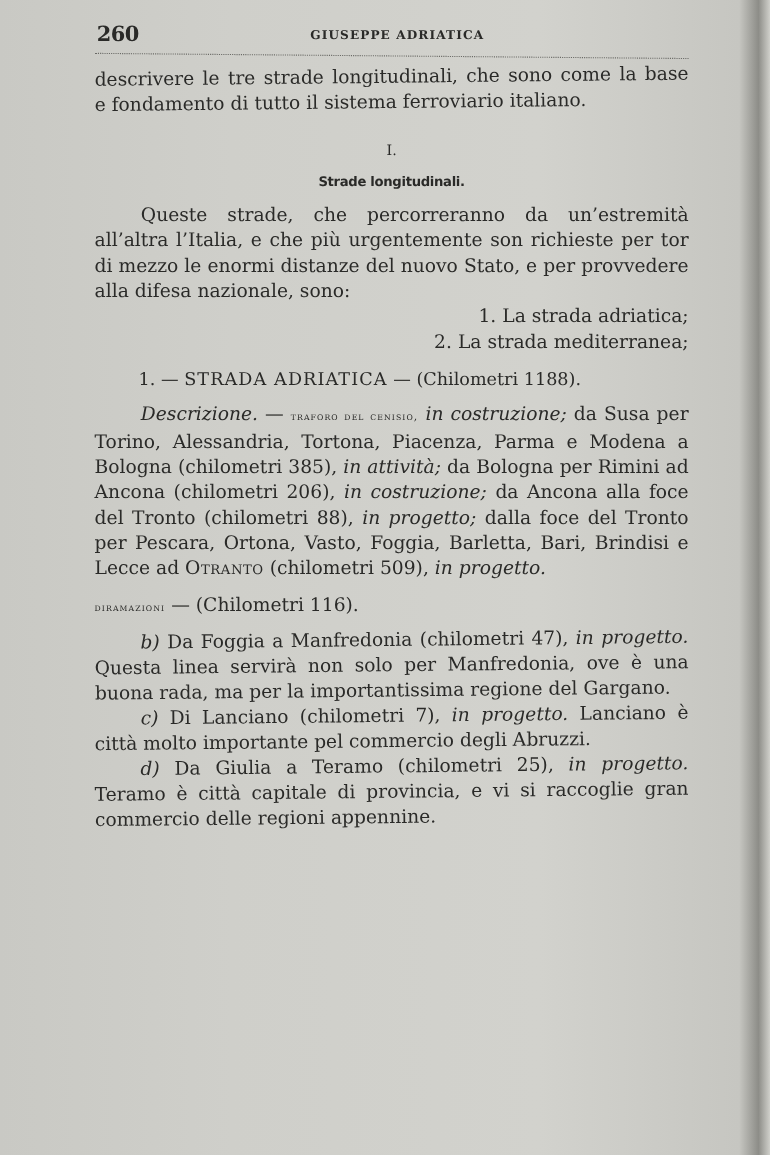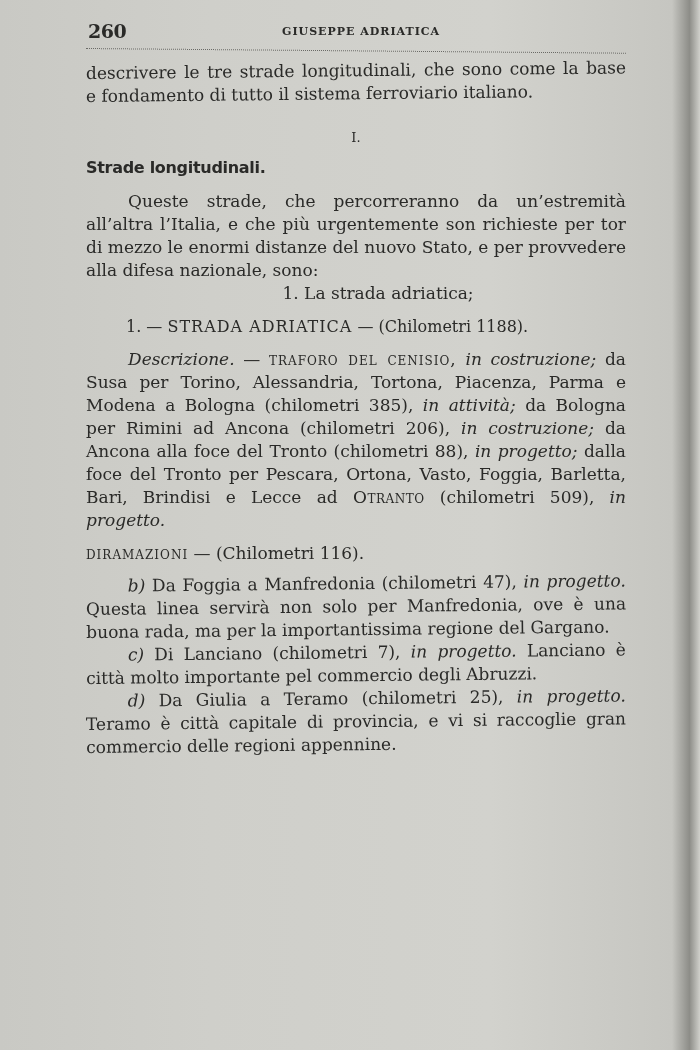--- a/index.html
+++ b/index.html
@@ -12,26 +12,26 @@
   }
   .page { position:absolute; left:86px; top:18px; width:540px; }
   .header { position:relative; height:26px; }
   .page-num { position:absolute; left:2px; top:2px; font-size:19px; font-weight:bold; letter-spacing:-0.5px; }
   .running-head { position:absolute; left:196px; top:7px; font-size:11px; font-weight:bold; letter-spacing:1px; }
   .rule { position:absolute; left:0; top:30px; width:540px; border-top:1px dotted #6a6a66; transform:rotate(0.5deg); transform-origin:left; }
   .body { position:absolute; top:44px; left:0; width:540px; }
   p, .line { margin:0; font-size:17px; line-height:23px; text-align:justify; }
   .indent { text-indent:42px; }
   .sec-num { font-size:13px; text-align:center; margin-top:22px; height:22px; }
-  .sec-title { font-family:"DejaVu Sans", "Liberation Sans", sans-serif; font-weight:bold; font-size:16px; text-align:left; margin-top:6px; margin-bottom:13px; letter-spacing:-0.3px; }
+  .sec-title { font-family:"DejaVu Sans", "Liberation Sans", sans-serif; font-weight:bold; font-size:12px; text-align:center; margin-top:6px; margin-bottom:13px; letter-spacing:-0.3px; }
   .list { padding-left:44px; }
-  .list .line { text-align:center; }
+  .list .line { text-align:right; }
   .heading-strada { font-size:16px; margin-top:12px; margin-bottom:12px; padding-left:40px; }
   .sc { font-variant:small-caps; letter-spacing:0.5px; }
-  .small-sc { font-size:17px; letter-spacing:1px; }
+  .small-sc { font-size:10px; letter-spacing:1px; }
   em { font-style:italic; }
   .dir { margin-top:10px; margin-bottom:10px; }
   .tilt1 { transform: rotate(-0.6deg); transform-origin:left; }
 </style>
 </head>
 <body>
 
 <div class="page">
   <div class="header">
     <span class="page-num">260</span>
@@ -43,20 +43,21 @@
     <p class="tilt1" style="text-align-last:justify;">descrivere le tre strade longitudinali, che sono come la base</p>
     <p class="tilt1" style="text-align:left;">e fondamento di tutto il sistema ferroviario italiano.</p>
 
     <div class="sec-num">I.</div>
     <div class="sec-title">Strade longitudinali.</div>
 
     <p class="indent">Queste strade, che percorreranno da un’estremità all’altra l’Italia, e che più urgentemente son richieste per tor di mezzo le enormi distanze del nuovo Stato, e per provvedere alla difesa nazionale, sono:</p>
 
     <div class="list">
       <div class="line">1. La strada adriatica;</div>
+      <div class="line">2. La strada mediterranea;</div>
     </div>
 
     <div class="heading-strada">
       <span>1. —</span>
       <span class="sc" style="letter-spacing:1px;">STRADA ADRIATICA</span>
       <span>— (Chilometri 1188).</span>
     </div>
 
 
     <p class="indent"><em>Descrizione.</em><span> — </span><span class="sc small-sc">traforo del cenisio,</span><em> in costruzione;</em><span> da Susa per Torino, Alessandria, Tortona, Piacenza, Parma e Modena a Bologna (chilometri 385),</span><em> in attività;</em><span> da Bologna per Rimini ad Ancona (chilometri 206),</span><em> in costruzione;</em><span> da Ancona alla foce del Tronto (chilometri 88),</span><em> in progetto;</em><span> dalla foce del Tronto per Pescara, Ortona, Vasto, Foggia, Barletta, Bari, Brindisi e Lecce ad </span><span class="sc">Otranto</span><span> (chilometri 509),</span><em> in progetto.</em></p>

